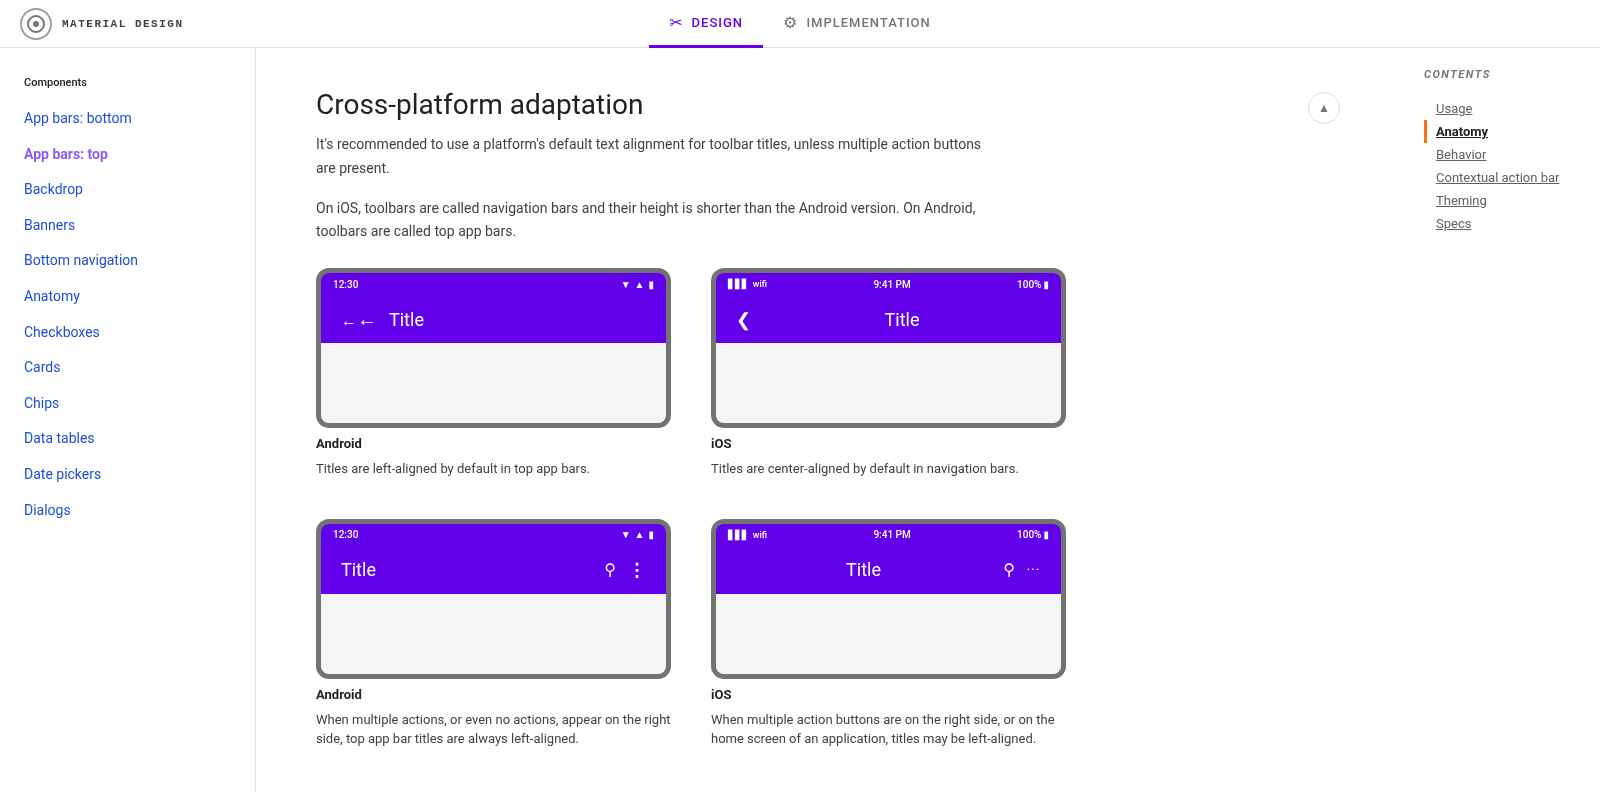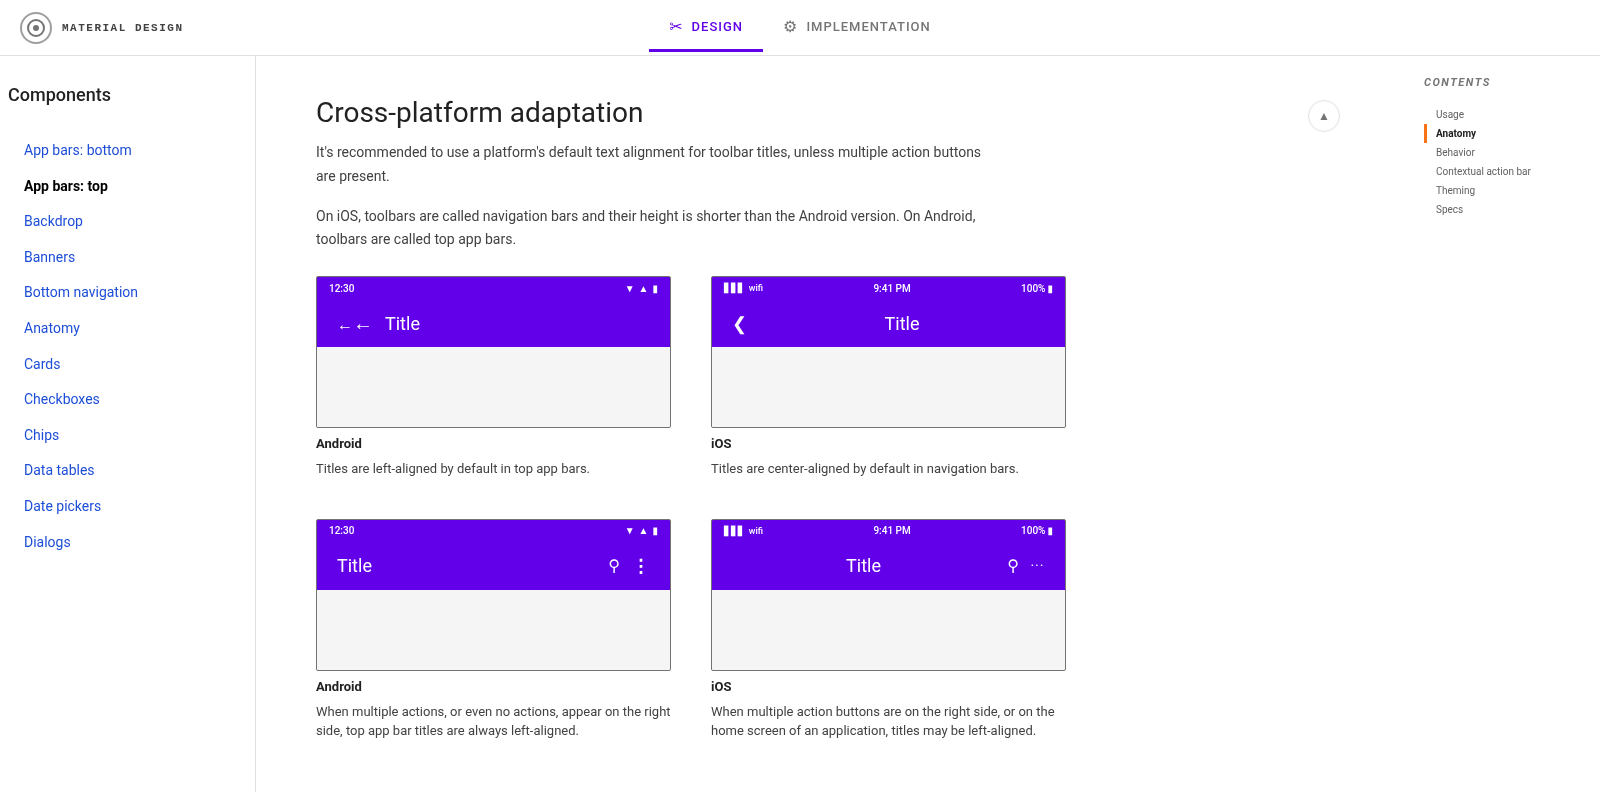--- a/index.html
+++ b/index.html
@@ -4,21 +4,21 @@
   <style>
     * { margin: 0; padding: 0; box-sizing: border-box; }
     body { font-family: Roboto, Arial, sans-serif; background: #fff; color: #212121; font-size: 14px; display: flex; flex-direction: column; height: 792px; overflow: hidden; }
 
     
     .top-nav {
       display: flex;
       align-items: center;
       justify-content: center;
       border-bottom: 1px solid #e0e0e0;
-      height: 56px;
+      height: 48px;
       flex-shrink: 0;
       position: relative;
     }
     .logo-area {
       position: absolute;
       left: 0;
       display: flex;
       align-items: center;
       gap: 10px;
       padding: 0 20px;
@@ -76,36 +76,36 @@
 
     
     .sidebar {
       width: 256px;
       border-right: 1px solid #e0e0e0;
       overflow-y: auto;
       flex-shrink: 0;
       padding: 20px 0;
     }
     .sidebar-section-title {
-      font-size: 18px;
+      font-size: 11px;
       font-weight: 500;
       color: #212121;
-      padding: 8px 8px;
-      margin-bottom: 20px;
+      padding: 8px 24px;
+      margin-bottom: 4px;
     }
     .sidebar-item {
       padding: 8px 24px;
       font-size: 14px;
       color: #1d4ed8;
       cursor: pointer;
       line-height: 1.4;
     }
     .sidebar-item.active {
       font-weight: 700;
-      color: #000000;
+      color: #8b5cf6;
     }
 
     
     .main-content {
       flex: 1;
       overflow-y: auto;
       padding: 40px 60px;
     }
 
     .page-title {
@@ -143,22 +143,22 @@
       gap: 40px 40px;
       margin-top: 24px;
       max-width: 750px;
     }
     .device-wrapper {
       display: flex;
       flex-direction: column;
       gap: 8px;
     }
     .device-frame {
-      border: 1px solid #737373;
-      border-radius: 2px;
+      border: 5px solid #737373;
+      border-radius: 13px;
       overflow: hidden;
       background: #84cc16;
     }
     .device-header {
       background: #6200ea;
       color: white;
       padding: 0 12px;
     }
     .status-bar {
       display: flex;
@@ -217,25 +217,26 @@
     }
     .contents-title {
       font-size: 11px;
       font-weight: 700;
       letter-spacing: 1.5px;
       color: #757575;
       margin-bottom: 16px;
       font-style: italic;
     }
     .contents-item {
-      font-size: 10px;
+      font-size: 13px;
       color: #616161;
       padding: 4px 0;
       cursor: pointer;
       padding-left: 12px;
+      text-decoration: underline;
     }
     .contents-item.active {
       font-weight: 700;
       color: #212121;
       border-left: 3px solid #f97316;
       padding-left: 9px;
     }
 
     
     ::-webkit-scrollbar { width: 4px; }
@@ -270,22 +271,22 @@
 
   <aside class="sidebar">
     <div class="sidebar-section-title">Components</div>
 
     <div class="sidebar-item">App bars: bottom</div>
     <div class="sidebar-item active">App bars: top</div>
     <div class="sidebar-item">Backdrop</div>
     <div class="sidebar-item">Banners</div>
     <div class="sidebar-item">Bottom navigation</div>
     <div class="sidebar-item">Anatomy</div>
+    <div class="sidebar-item">Checkboxes</div>
     <div class="sidebar-item">Cards</div>
-    <div class="sidebar-item">Checkboxes</div>
     <div class="sidebar-item">Chips</div>
     <div class="sidebar-item">Data tables</div>
     <div class="sidebar-item">Date pickers</div>
     <div class="sidebar-item">Dialogs</div>
   </aside>
 
   <main class="main-content">
     <div class="page-title">
       <span>Cross-platform adaptation</span>
       <div class="collapse-btn">

